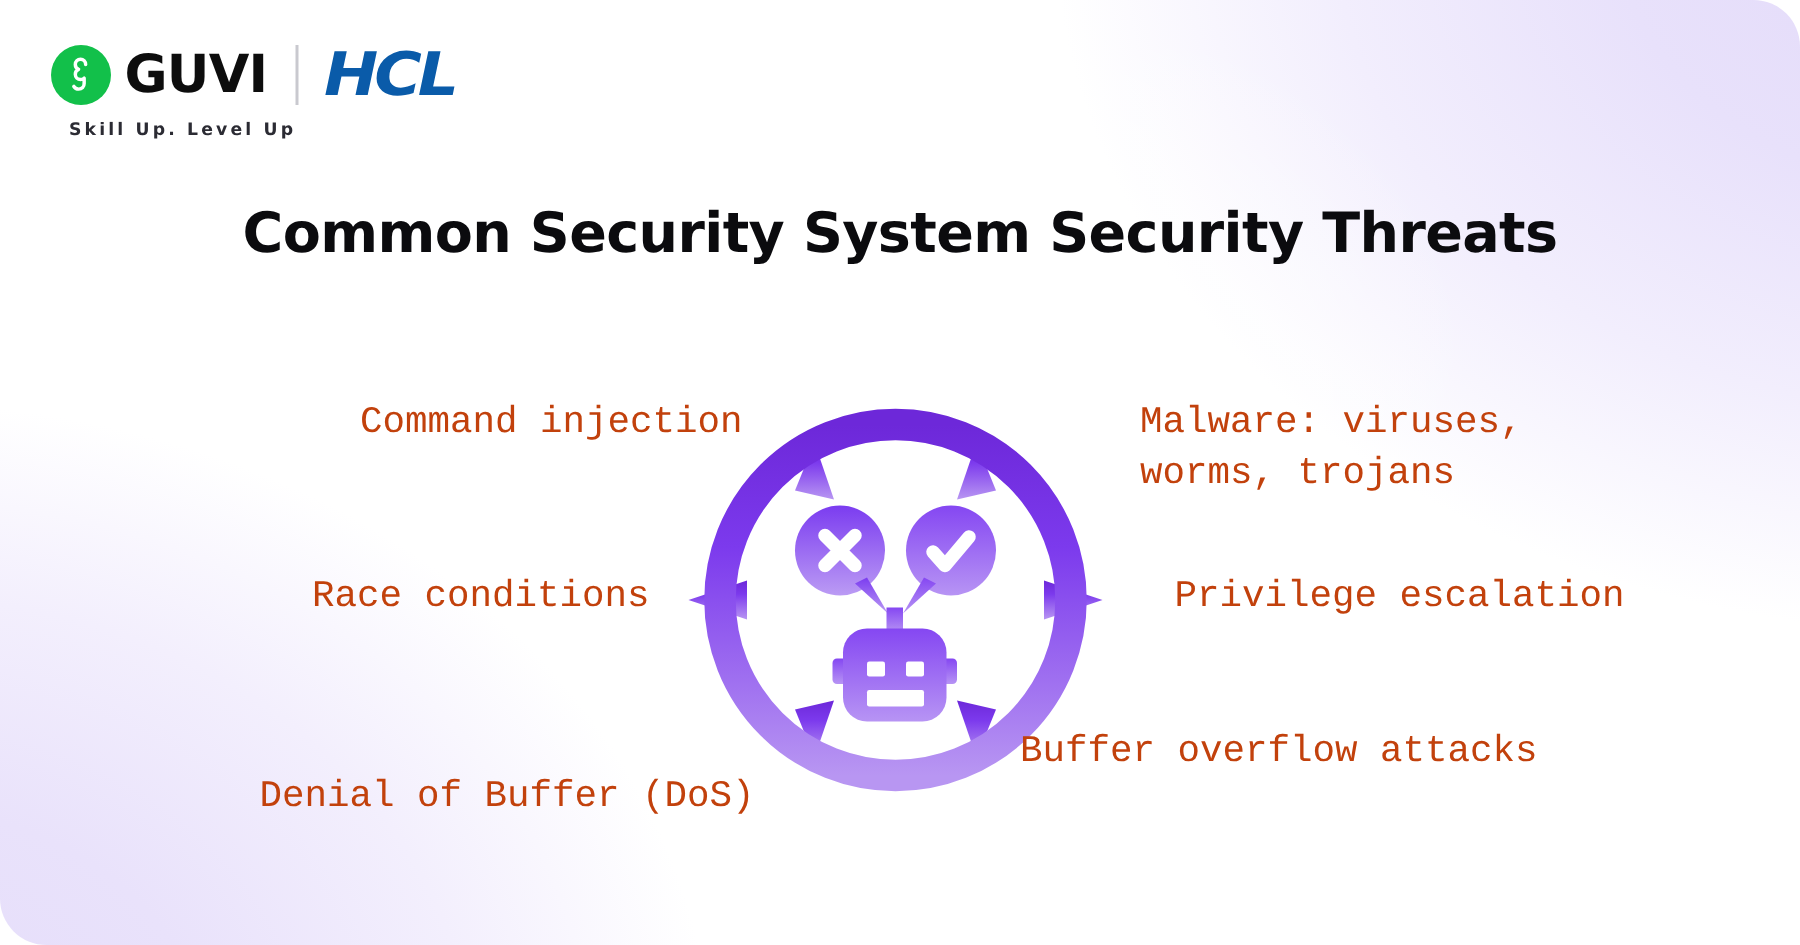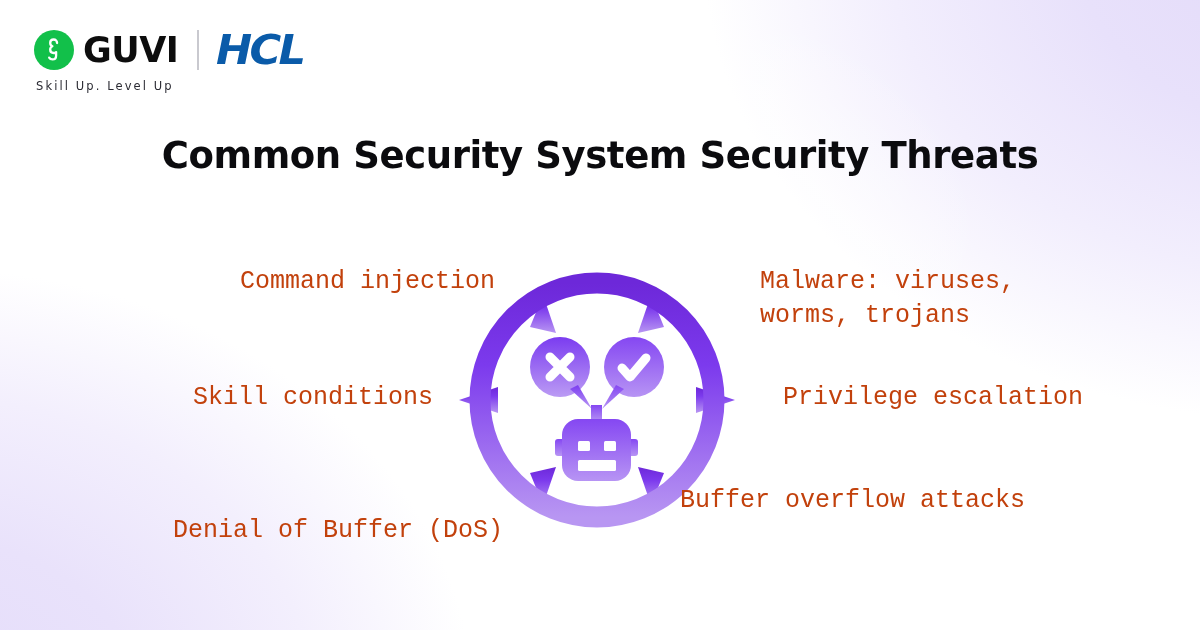--- a/index.html
+++ b/index.html
@@ -13,20 +13,21 @@
     font-family: "Liberation Sans", sans-serif;
     background: #ffffff;
   }
 
   .slide {
     position: relative;
     width: 1200px;
     height: 630px;
     background: #ffffff;
     overflow: hidden;
+    border-radius: 31px;
   }
 
   
   .bg-layer {
     position: absolute;
     inset: 0;
     pointer-events: none;
   }
   .bg-tr {
     background: radial-gradient(ellipse 780px 620px at 108% -8%,
@@ -87,24 +88,24 @@
     font-style: italic;
     font-size: 40px;
     letter-spacing: -2.5px;
     color: #0a5ba9;
     line-height: 1;
     transform: scaleX(1.08);
     transform-origin: left center;
   }
   .tagline {
     margin-top: 7px;
-    margin-left: 2px;
+    margin-left: 12px;
     font-family: "DejaVu Sans", sans-serif;
     font-size: 11.5px;
-    font-weight: normal;
+    font-weight: bold;
     letter-spacing: 2.1px;
     color: #2b2b33;
   }
 
   
   .title {
     position: absolute;
     left: 0;
     right: 0;
     top: 134px;
@@ -234,21 +235,21 @@
         <rect x="126" y="205" width="38" height="11" rx="1.5" fill="#ffffff"></rect>
       </g>
     </svg>
   </div>
 
   <div class="label right-align lbl-command">Command injection</div>
 
   <div class="label left-align lbl-malware">Malware: viruses,
 worms, trojans</div>
 
-  <div class="label right-align lbl-race">Skill conditions</div>
+  <div class="label right-align lbl-race">Race conditions</div>
 
   <div class="label left-align lbl-privilege">Privilege escalation</div>
 
   <div class="label right-align lbl-dos">Denial of Buffer (DoS)</div>
 
   <div class="label left-align lbl-buffer">Buffer overflow attacks</div>
 
 </div>
 
 </body></html>

